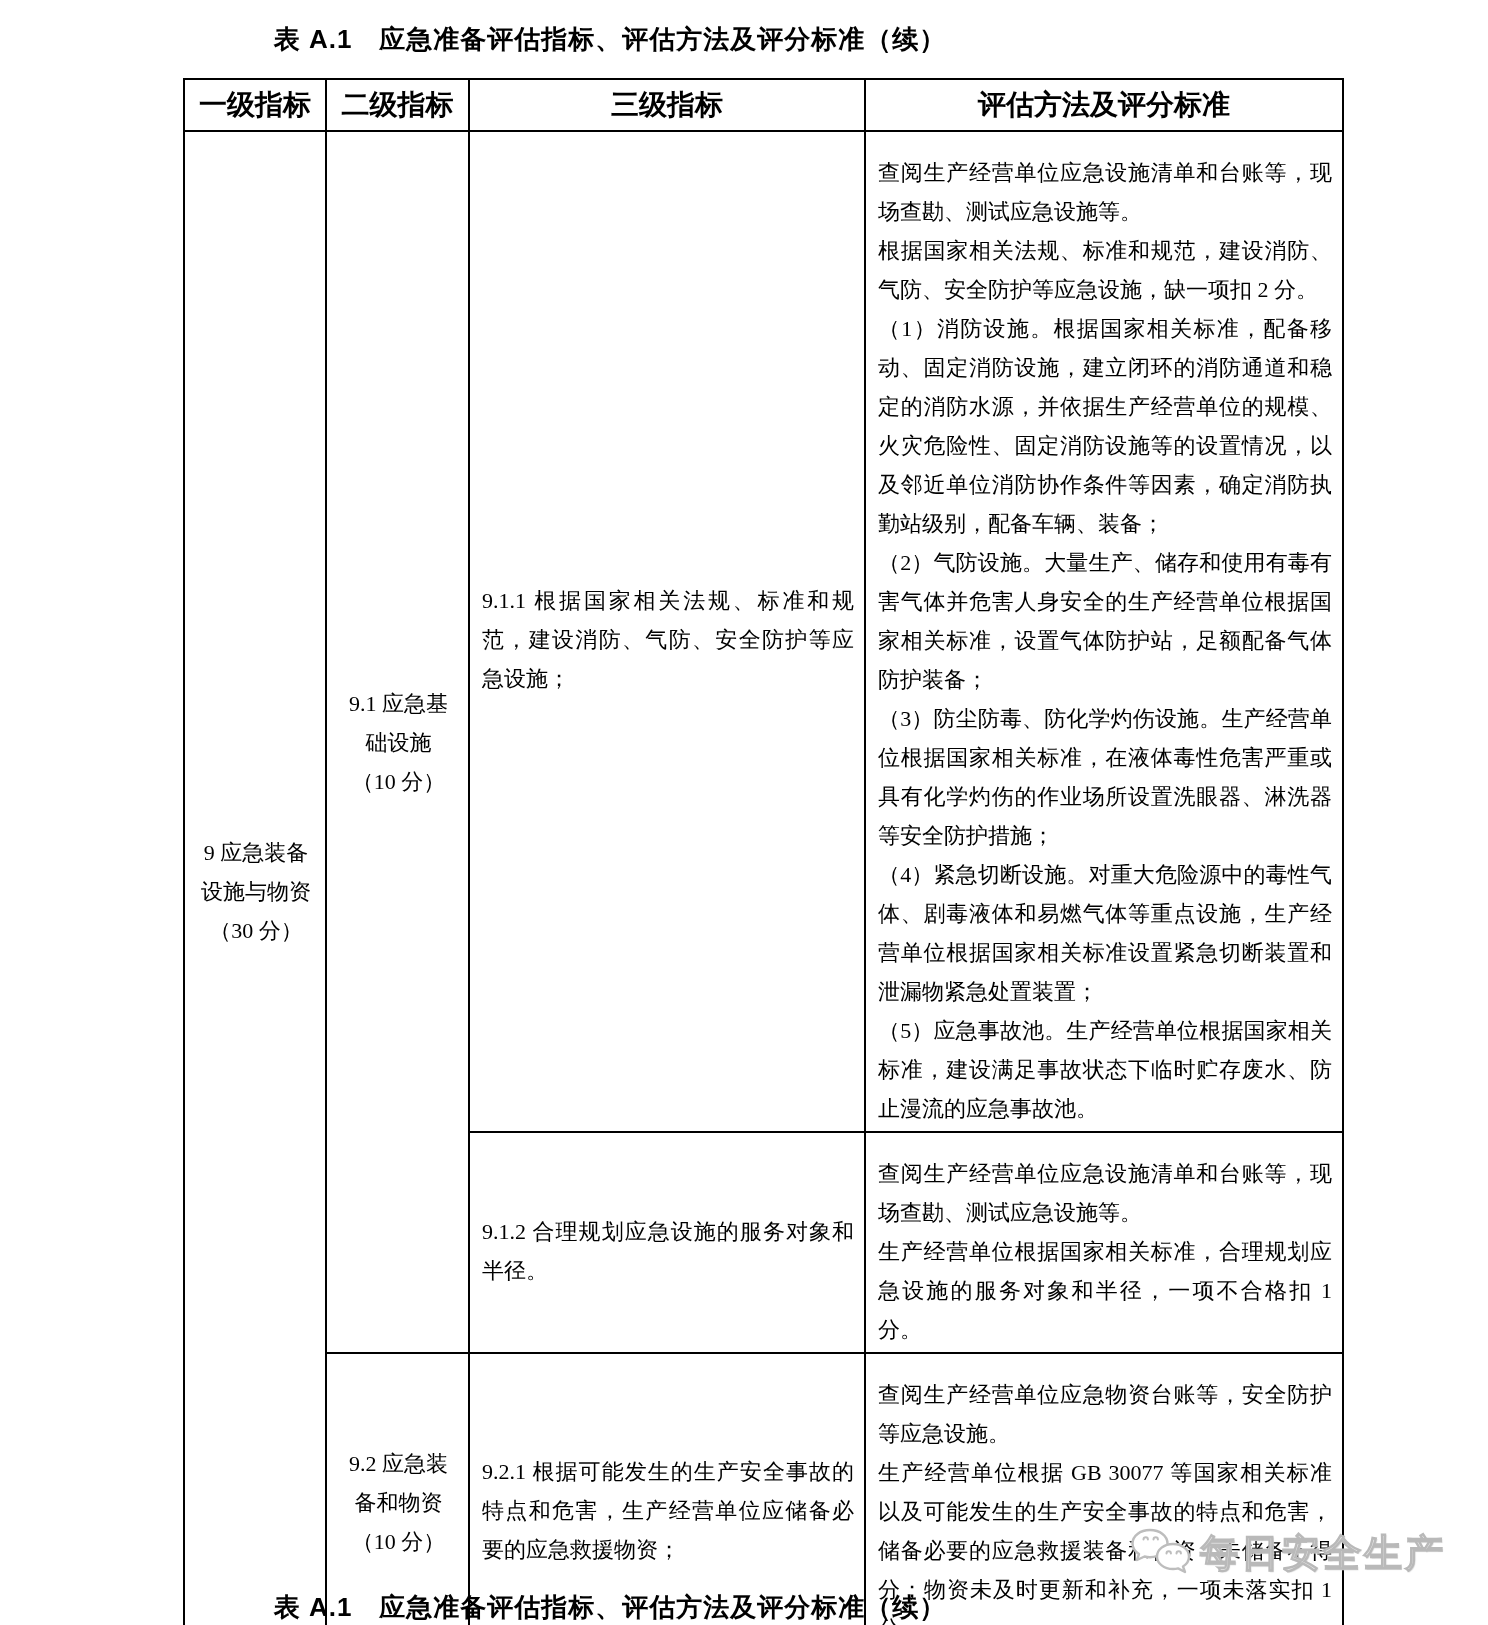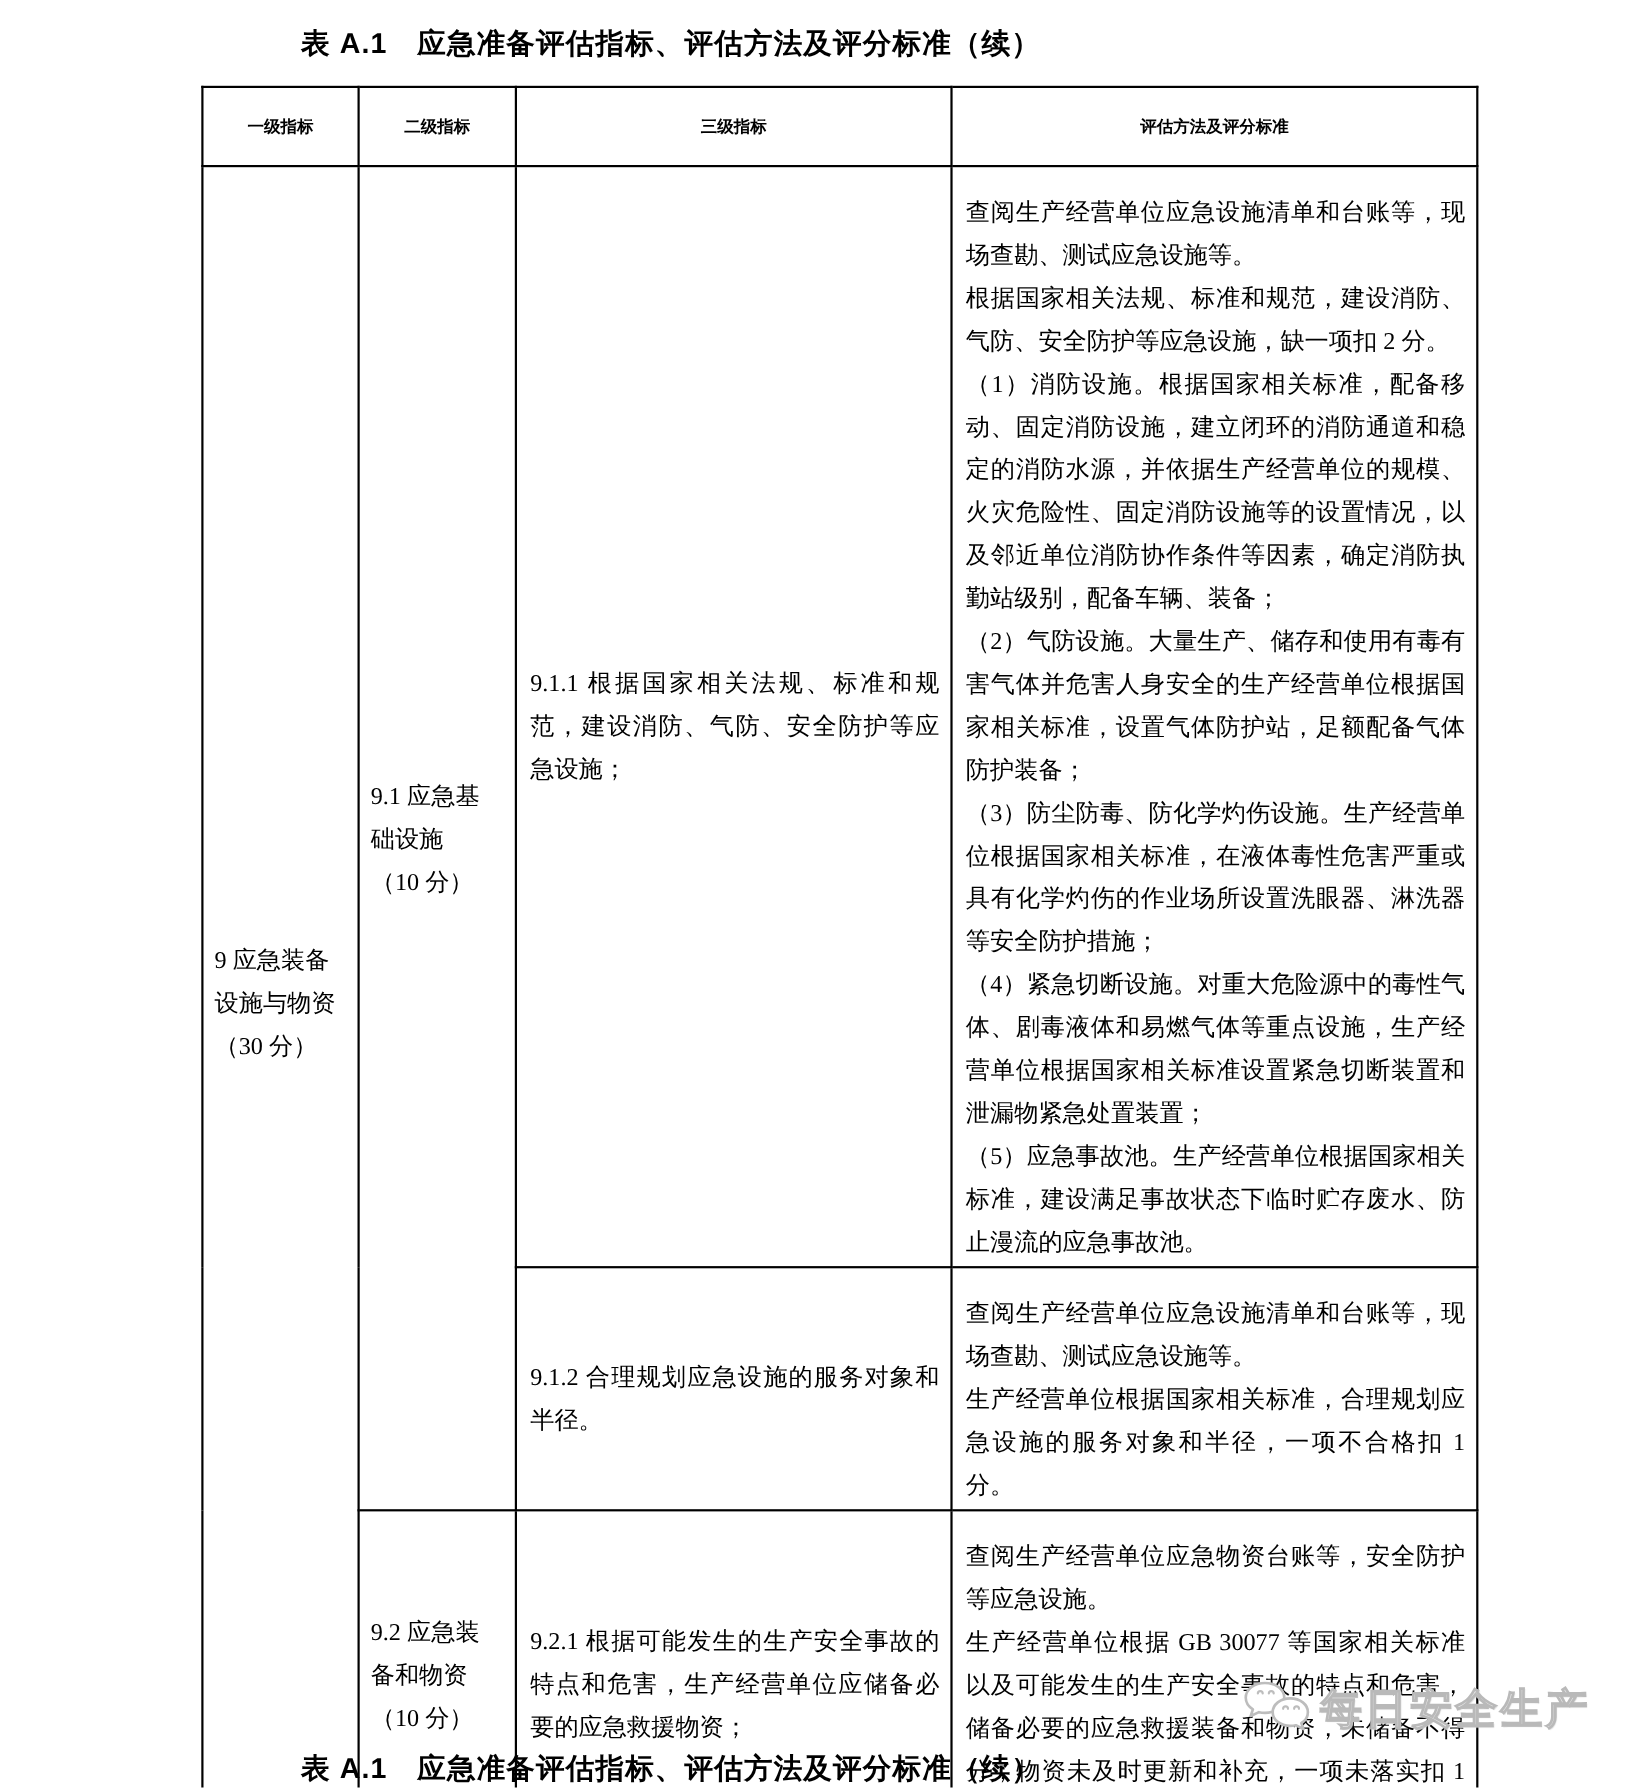--- a/index.html
+++ b/index.html
@@ -27,41 +27,41 @@
     position:absolute; left:183px; top:78px;
     width:1159px;
     border-collapse:collapse;
     table-layout:fixed;
   }
   table.eval th, table.eval td {
     border:2px solid #000;
     color:#000;
   }
   table.eval th {
-    height:72px;
+    height:52px;
     font-family:"Liberation Sans","DejaVu Sans",sans-serif;
     font-weight:bold;
-    font-size:15px;
+    font-size:28px;
     text-align:center;
     vertical-align:middle;
     background:#fff;
   }
   table.eval td {
     font-size:22px;
     line-height:39px;
     vertical-align:middle;
     background:#fff;
   }
   tr.r1 { height:977px; }
   tr.r2 { height:160px; }
   tr.r3 { height:233px; }
 
   td.c1, td.c2 {
     padding:0 8px 0 10px;
-    text-align:left;
+    text-align:center;
     border-radius:14px;
   }
   td.c3 {
     padding:16px 10px 0 12px;
     text-align:justify;
     text-justify:inter-ideograph;
   }
   td.c4 {
     padding:21px 10px 3px 12px;
     vertical-align:top;

